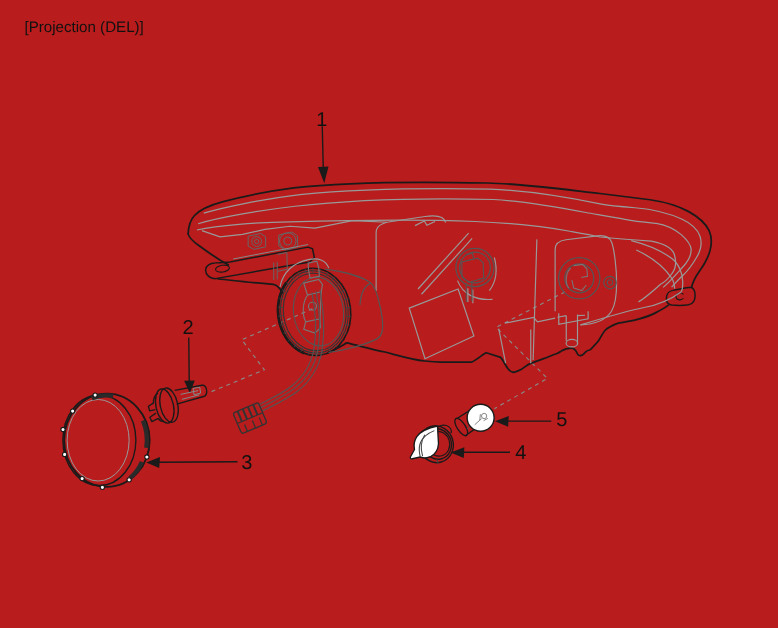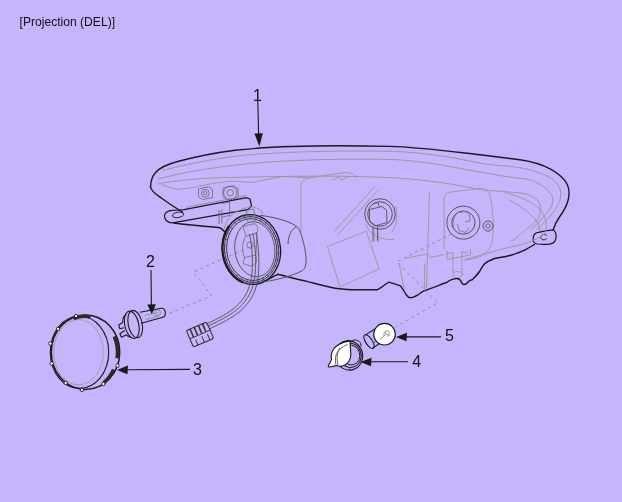--- a/index.html
+++ b/index.html
@@ -1,16 +1,16 @@
 <!DOCTYPE html>
 <html><head>
 <meta charset="utf-8">
 <style>
 html,body{margin:0;padding:0;background:#ffffff;}
-#page{position:relative;width:622px;height:502px;background:#c4b5fd;overflow:hidden;}
+#page{position:relative;width:622px;height:502px;background:#b91c1c;overflow:hidden;}
 svg{position:absolute;top:0;left:0;}
 text{font-family:"Liberation Sans",sans-serif;fill:#111;}
 </style>
 </head>
 <body>
 <div id="page">
 <svg width="622" height="502" viewBox="0 0 622 502">
 
 <text x="19.6" y="25.6" font-size="12.1">[Projection (DEL)]</text>
 <text x="253" y="100.5" font-size="16">1</text>

